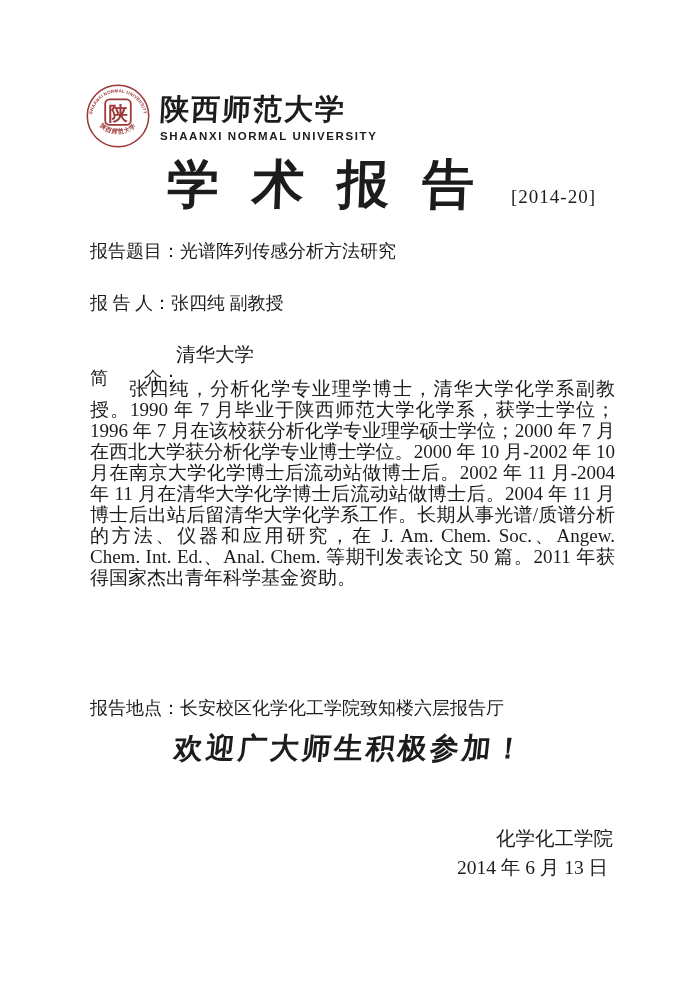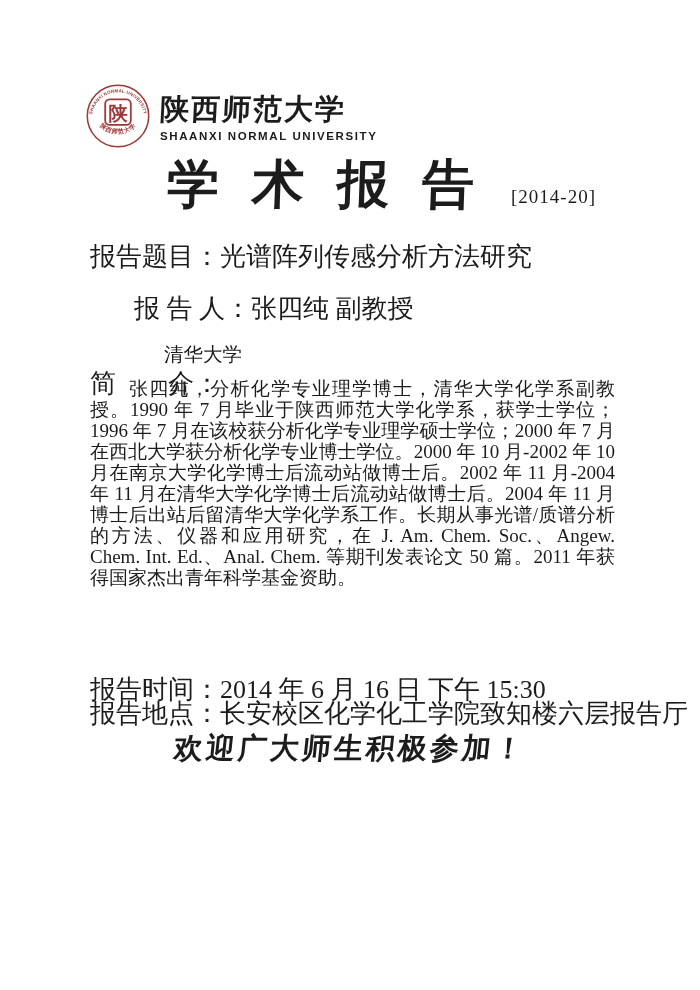--- a/index.html
+++ b/index.html
@@ -54,24 +54,24 @@
     white-space: nowrap;
   }
   .doc-number {
     position: absolute; left: 511px; top: 186px;
     font-size: 19px; letter-spacing: 1px;
     font-family: "Liberation Serif", serif;
     white-space: nowrap;
   }
 
   
-  .line { position: absolute; left: 90px; font-size: 26px; white-space: nowrap; }
+  .line { position: absolute; left: 90px; font-size: 18px; white-space: nowrap; }
   .field-topic   { top: 239px; }
-  .field-speaker { top: 291px; margin-left: 44px; }
-  .affiliation   { position: absolute; left: 164px; top: 341px; font-size: 19.5px; white-space: nowrap; }
+  .field-speaker { top: 291px; }
+  .affiliation   { position: absolute; left: 176px; top: 341px; font-size: 19.5px; white-space: nowrap; }
   .intro-label   { top: 366px; font-family: Liberation Mono, monospace; }
 
   .intro-para {
     position: absolute; left: 90px; top: 378px;
     width: 525px;
     font-size: 19px; line-height: 21px;
     text-align: justify; text-justify: inter-ideograph;
     text-indent: 39px;
   }
 
@@ -129,20 +129,21 @@
   <div class="line field-topic"><span>报告题目：</span><span>光谱阵列传感分析方法研究</span></div>
 
   <div class="line field-speaker"><span>报 告 人：</span><span>张四纯 副教授</span></div>
 
   <div class="affiliation">清华大学</div>
 
   <div class="line intro-label">简　　介：</div>
 
   <div class="intro-para">张四纯，分析化学专业理学博士，清华大学化学系副教授。1990 年 7 月毕业于陕西师范大学化学系，获学士学位；1996 年 7 月在该校获分析化学专业理学硕士学位；2000 年 7 月在西北大学获分析化学专业博士学位。2000 年 10 月-2002 年 10 月在南京大学化学博士后流动站做博士后。2002 年 11 月-2004 年 11 月在清华大学化学博士后流动站做博士后。2004 年 11 月博士后出站后留清华大学化学系工作。长期从事光谱/质谱分析的方法、仪器和应用研究，在 J. Am. Chem. Soc.、Angew. Chem. Int. Ed.、Anal. Chem. 等期刊发表论文 50 篇。2011 年获得国家杰出青年科学基金资助。</div>
 
-  <div class="line field-time"><span>报告时间：</span><span>2014 年 6 月 16 日  下午 15:30</span></div>
 
   <div class="line field-place"><span>报告地点：</span><span>长安校区化学化工学院致知楼六层报告厅</span></div>
 
   <div class="welcome">欢迎广大师生积极参加！</div>
 
+  <div class="sig-org">化学化工学院</div>
+  <div class="sig-date">2014 年 6 月 13 日</div>
 
 </div>
 
 </body></html>

